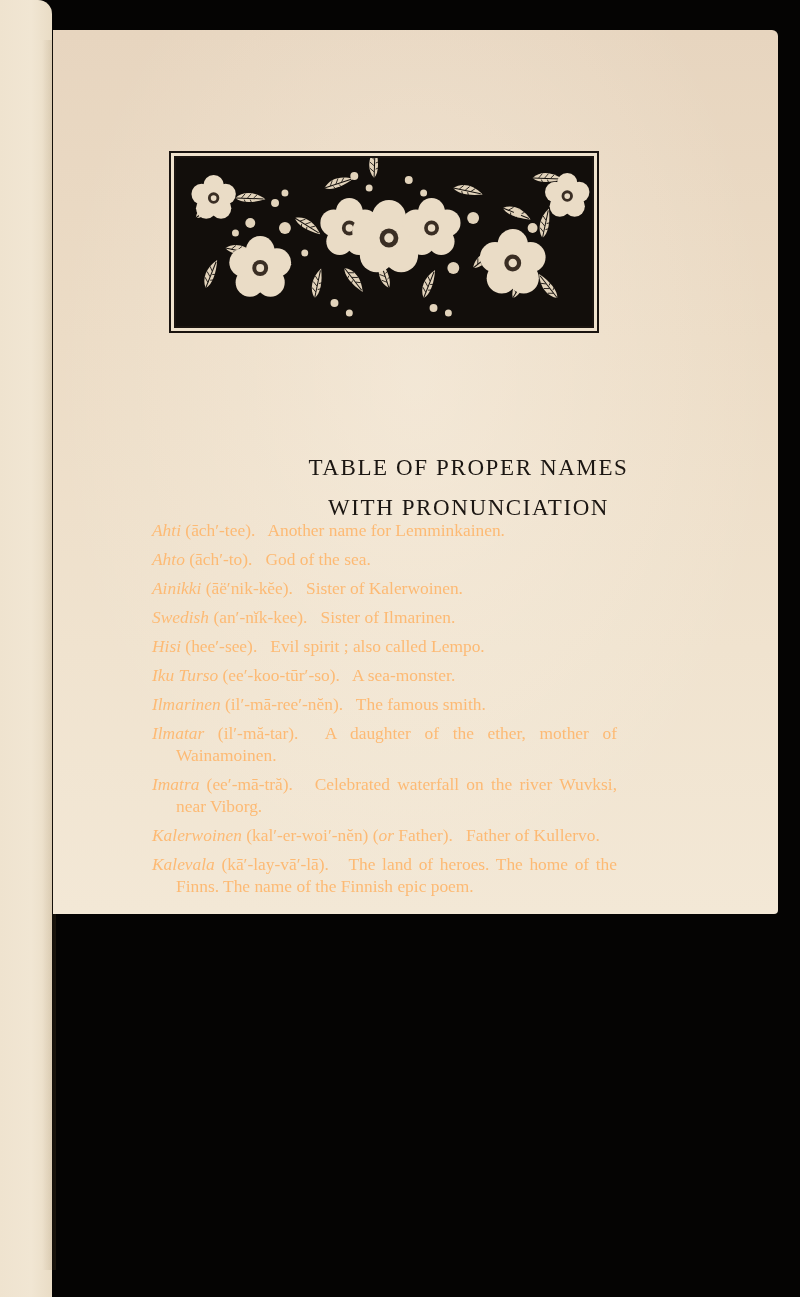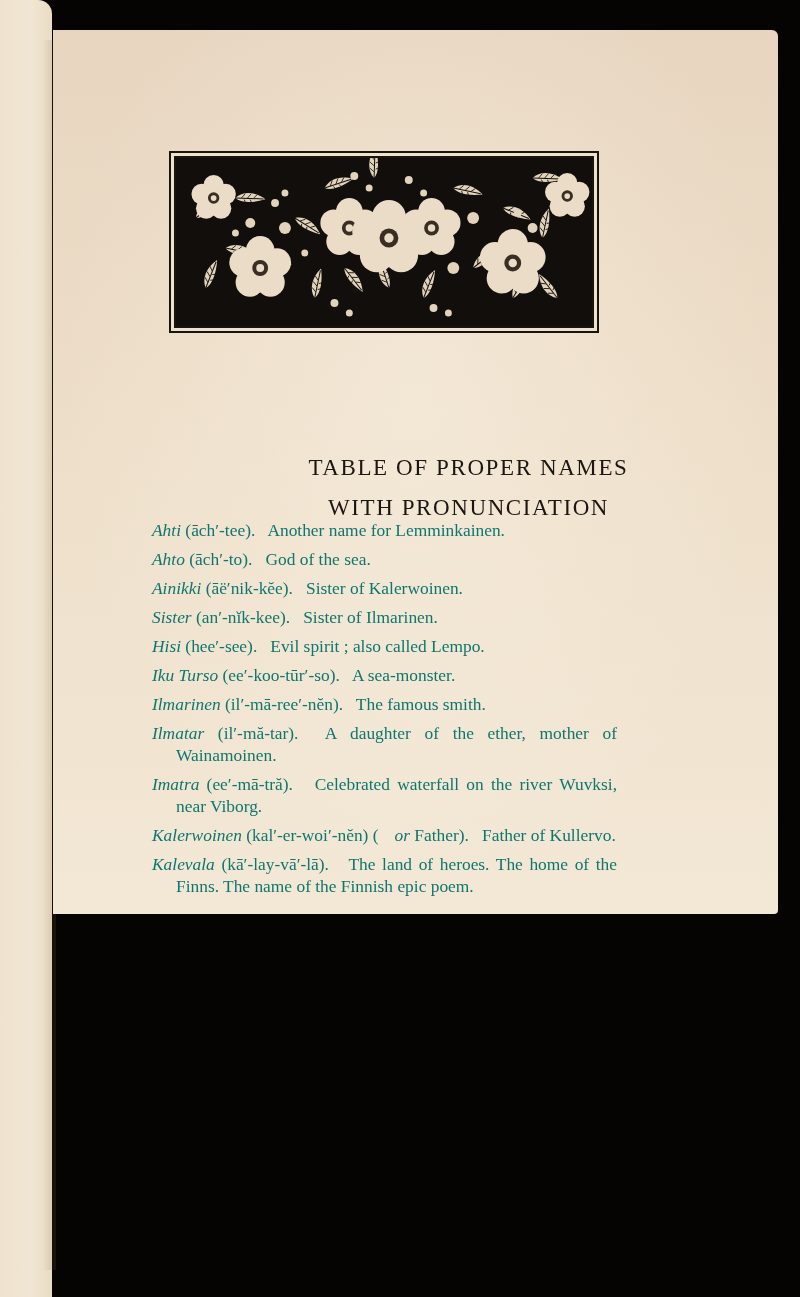--- a/index.html
+++ b/index.html
@@ -36,28 +36,28 @@
   }
   .ornament-inner svg { display:block; width:100%; height:100%; }
   .title {
     position:absolute; left:53px; width:725px; text-align:center;
     font-size:23px; letter-spacing:1.6px; color:#1b1612;
   }
   .title.l1 { top:425px; }
   .title.l2 { top:465px; }
   .entries {
     position:absolute; left:152px; top:519px; width:465px;
-    font-size:17.4px; line-height:22px; color:#0f766e;
+    font-size:17.4px; line-height:22px; color:#fdba74;
   }
   .entry {
     margin:0 0 7px 0; text-align:justify;
     padding-left:24px; text-indent:-24px;
   }
   .entry .name { font-style:italic; }
-  .entry .or { font-style:italic;margin-left:16px; }
+  .entry .or { font-style:italic; }
   .entry .alt { font-style:italic; }
 </style>
 </head>
 <body>
 
 <div class="left-page"></div>
 <div class="left-page-shadow"></div>
 
 <div class="page">
   <div class="ornament">
@@ -134,21 +134,21 @@
   </div>
 
   <div class="title l1">TABLE OF PROPER NAMES</div>
   <div class="title l2">WITH PRONUNCIATION</div>
 </div>
 
 <div class="entries">
   <p class="entry"><span class="name">Ahti</span> <span>(āch′-tee).</span>&nbsp;&nbsp; <span>Another name for Lemminkainen.</span></p>
   <p class="entry"><span class="name">Ahto</span> <span>(āch′-to).</span>&nbsp;&nbsp; <span>God of the sea.</span></p>
   <p class="entry"><span class="name">Ainikki</span> <span>(āë′nik-kĕe).</span>&nbsp;&nbsp; <span>Sister of Kalerwoinen.</span></p>
-  <p class="entry"><span class="name">Sister</span> <span>(an′-nĭk-kee).</span>&nbsp;&nbsp; <span>Sister of Ilmarinen.</span></p>
+  <p class="entry"><span class="name">Swedish</span> <span>(an′-nĭk-kee).</span>&nbsp;&nbsp; <span>Sister of Ilmarinen.</span></p>
   <p class="entry"><span class="name">Hisi</span> <span>(hee′-see).</span>&nbsp;&nbsp; <span>Evil spirit ; also called Lempo.</span></p>
   <p class="entry"><span class="name">Iku Turso</span> <span>(ee′-koo-tūr′-so).</span>&nbsp;&nbsp; <span>A sea-monster.</span></p>
   <p class="entry"><span class="name">Ilmarinen</span> <span>(il′-mā-ree′-nĕn).</span>&nbsp;&nbsp; <span>The famous smith.</span></p>
   <p class="entry"><span class="name">Ilmatar</span> <span>(il′-mă-tar).</span>&nbsp; <span>A daughter of the ether, mother of Wainamoinen.</span></p>
   <p class="entry"><span class="name">Imatra</span> <span>(ee′-mā-tră).</span>&nbsp;&nbsp; <span>Celebrated waterfall on the river Wuvksi, near Viborg.</span></p>
   <p class="entry"><span class="name">Kalerwoinen</span> <span>(kal′-er-woi′-nĕn)</span> (<span class="or">or</span> <span>Father).</span>&nbsp;&nbsp; <span>Father of Kullervo.</span></p>
   <p class="entry"><span class="name">Kalevala</span> <span>(kā′-lay-vā′-lā).</span>&nbsp;&nbsp; <span>The land of heroes.  The home of the Finns.  The name of the Finnish epic poem.</span></p>
 </div>
 
 </body></html>

